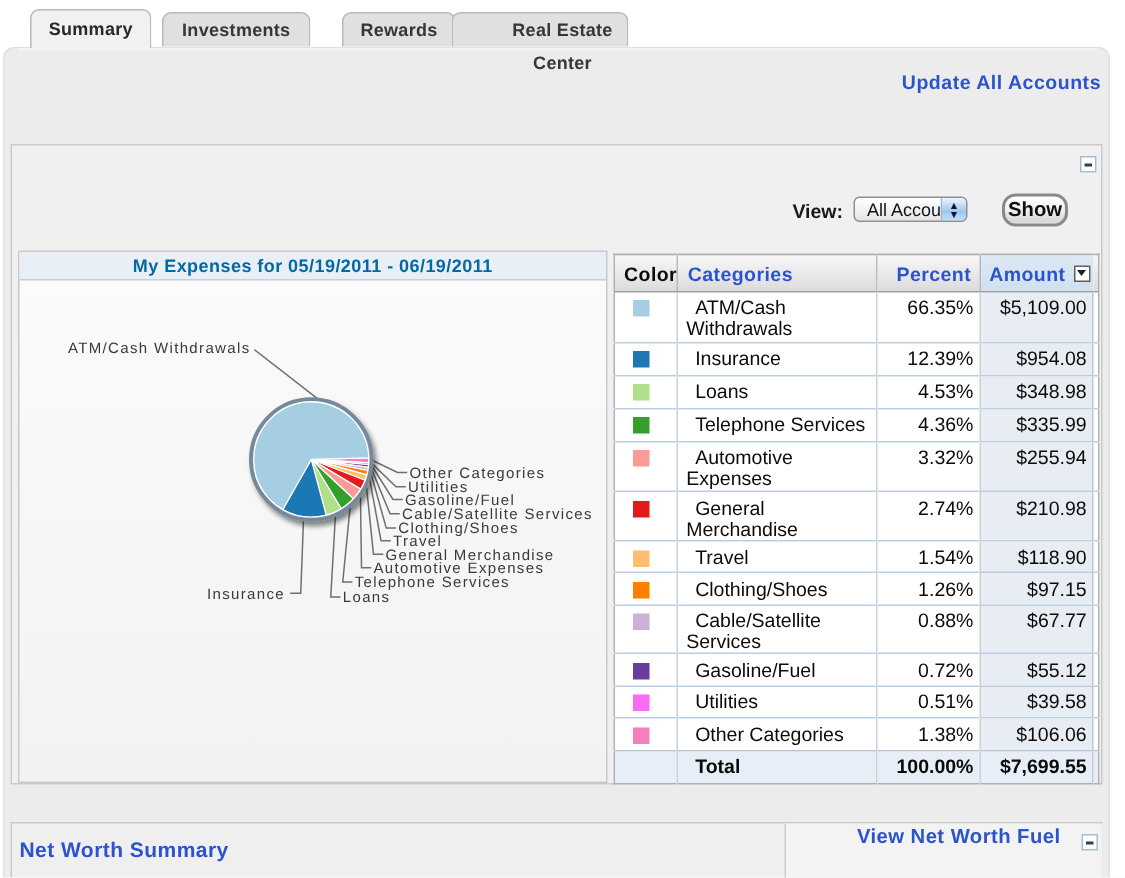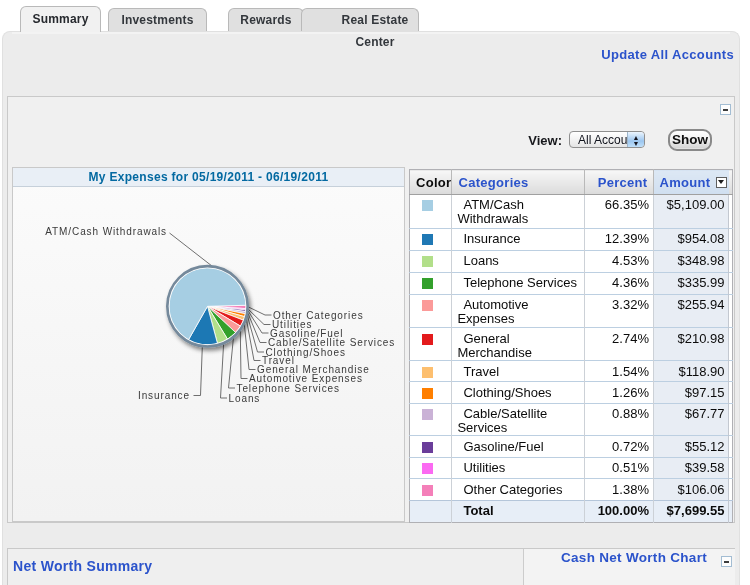--- a/index.html
+++ b/index.html
@@ -294,17 +294,17 @@
           <td class="c4">$7,699.55</td>
           <td class="c5"></td>
         </tr>
   </tbody>
     </table>
 
   <div class="abs" id="nwpanel">
       <div id="nwsub"></div>
     </div>
   <div class="abs blue" style="left:13px; top:558px; font-size:14px; letter-spacing:0.3px;">Net Worth Summary</div>
-  <div class="abs blue" style="left:523px; top:550px; width:184px; text-align:right; font-size:13.5px; letter-spacing:0.3px;">Cash Net Worth Chart</div>
+  <div class="abs blue" style="left:523px; top:550px; width:184px; text-align:right; font-size:13.5px; letter-spacing:0.3px;">View Net Worth Fuel</div>
   <div class="abs minusbox" style="left:721px; top:556px;">
       <div></div>
     </div>
 </div>
 
 </body></html>

